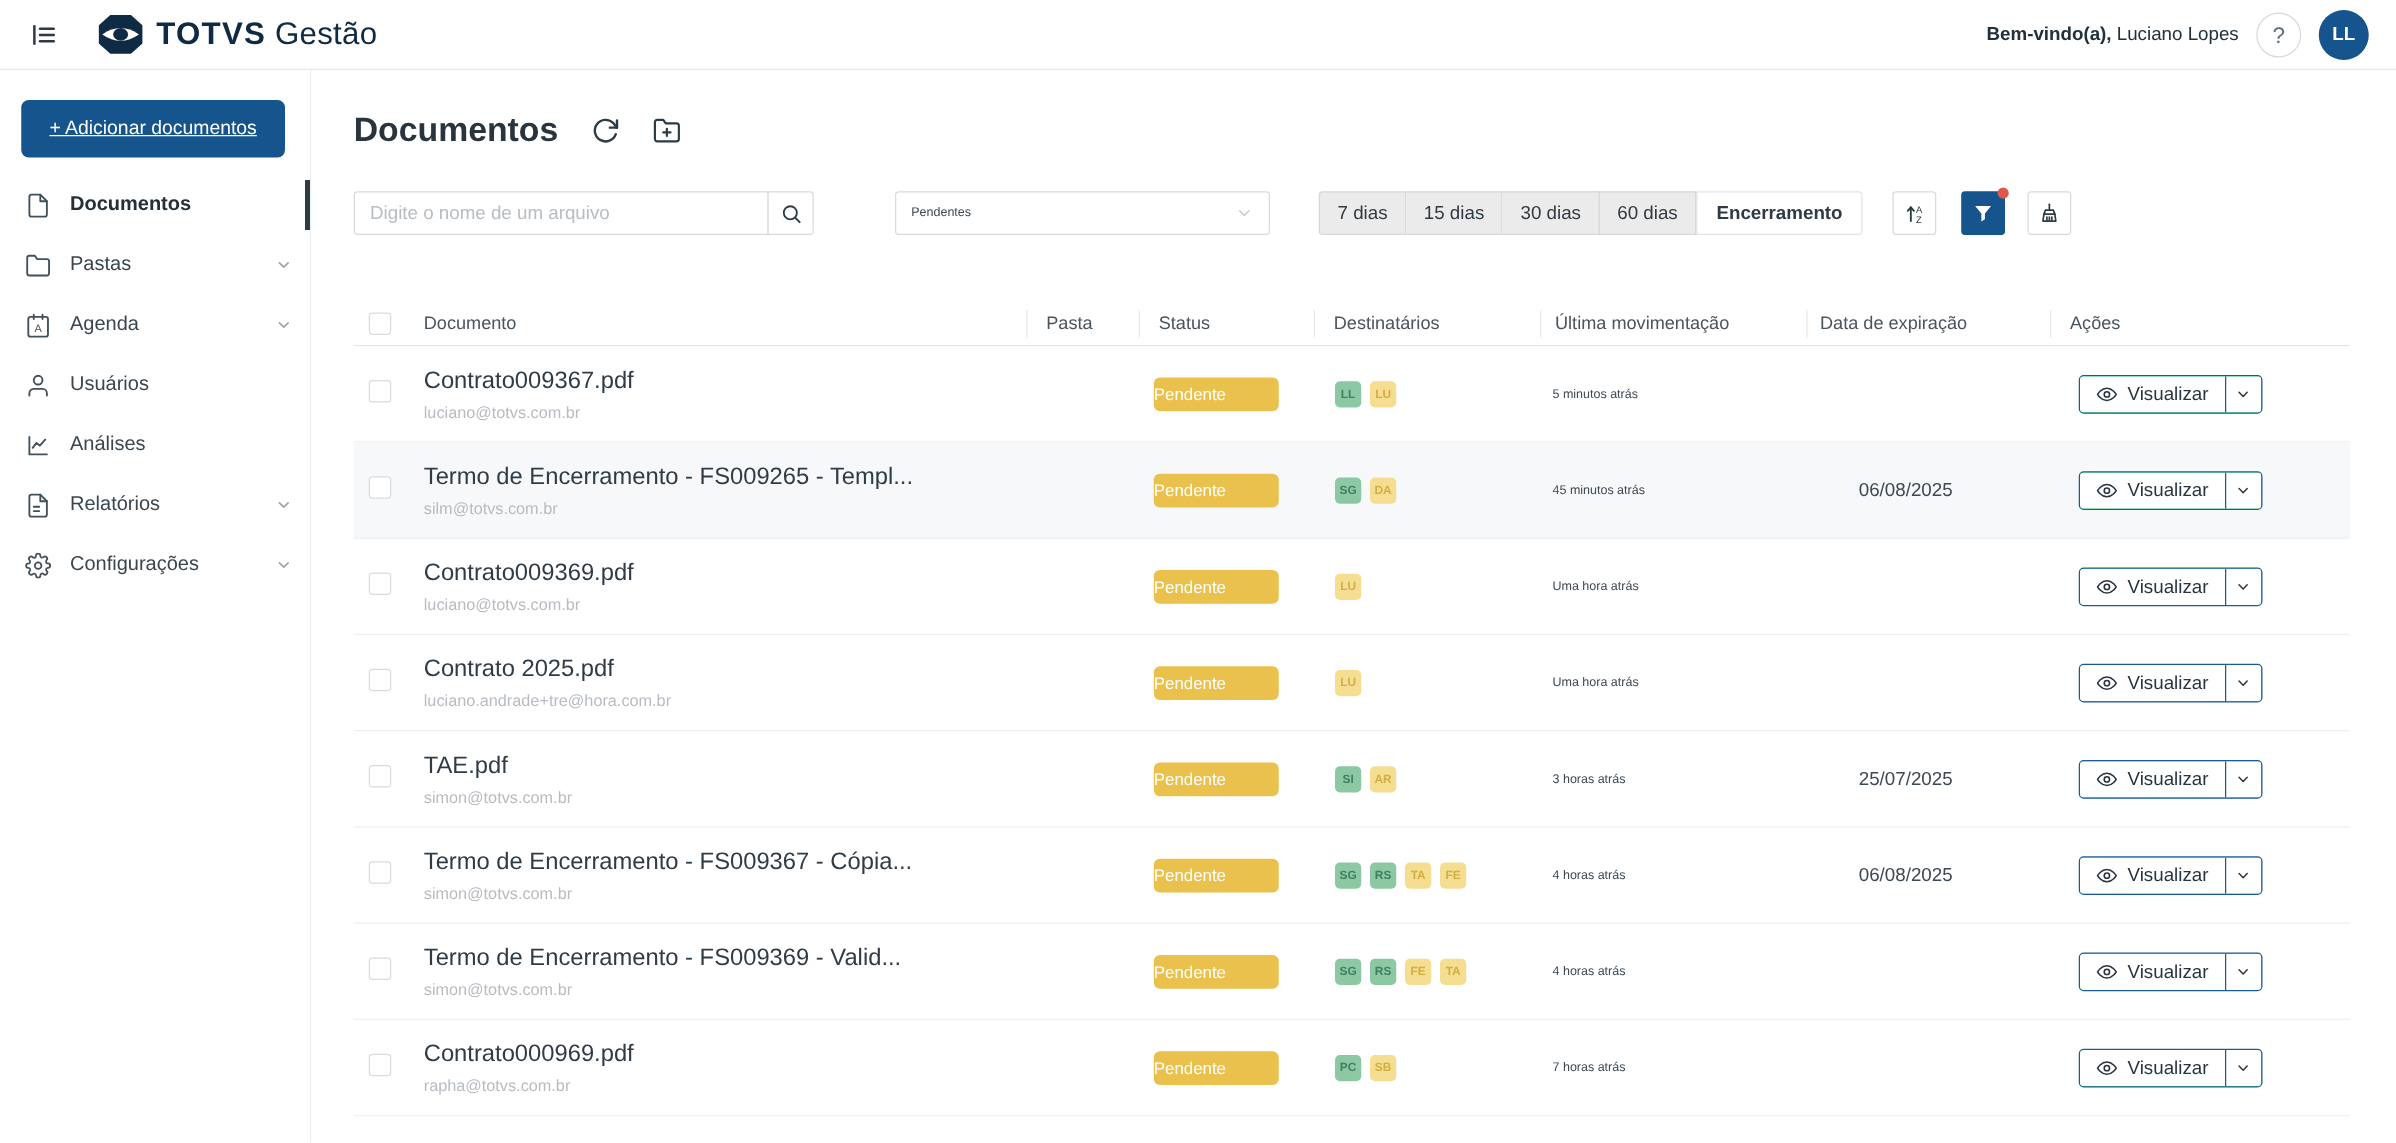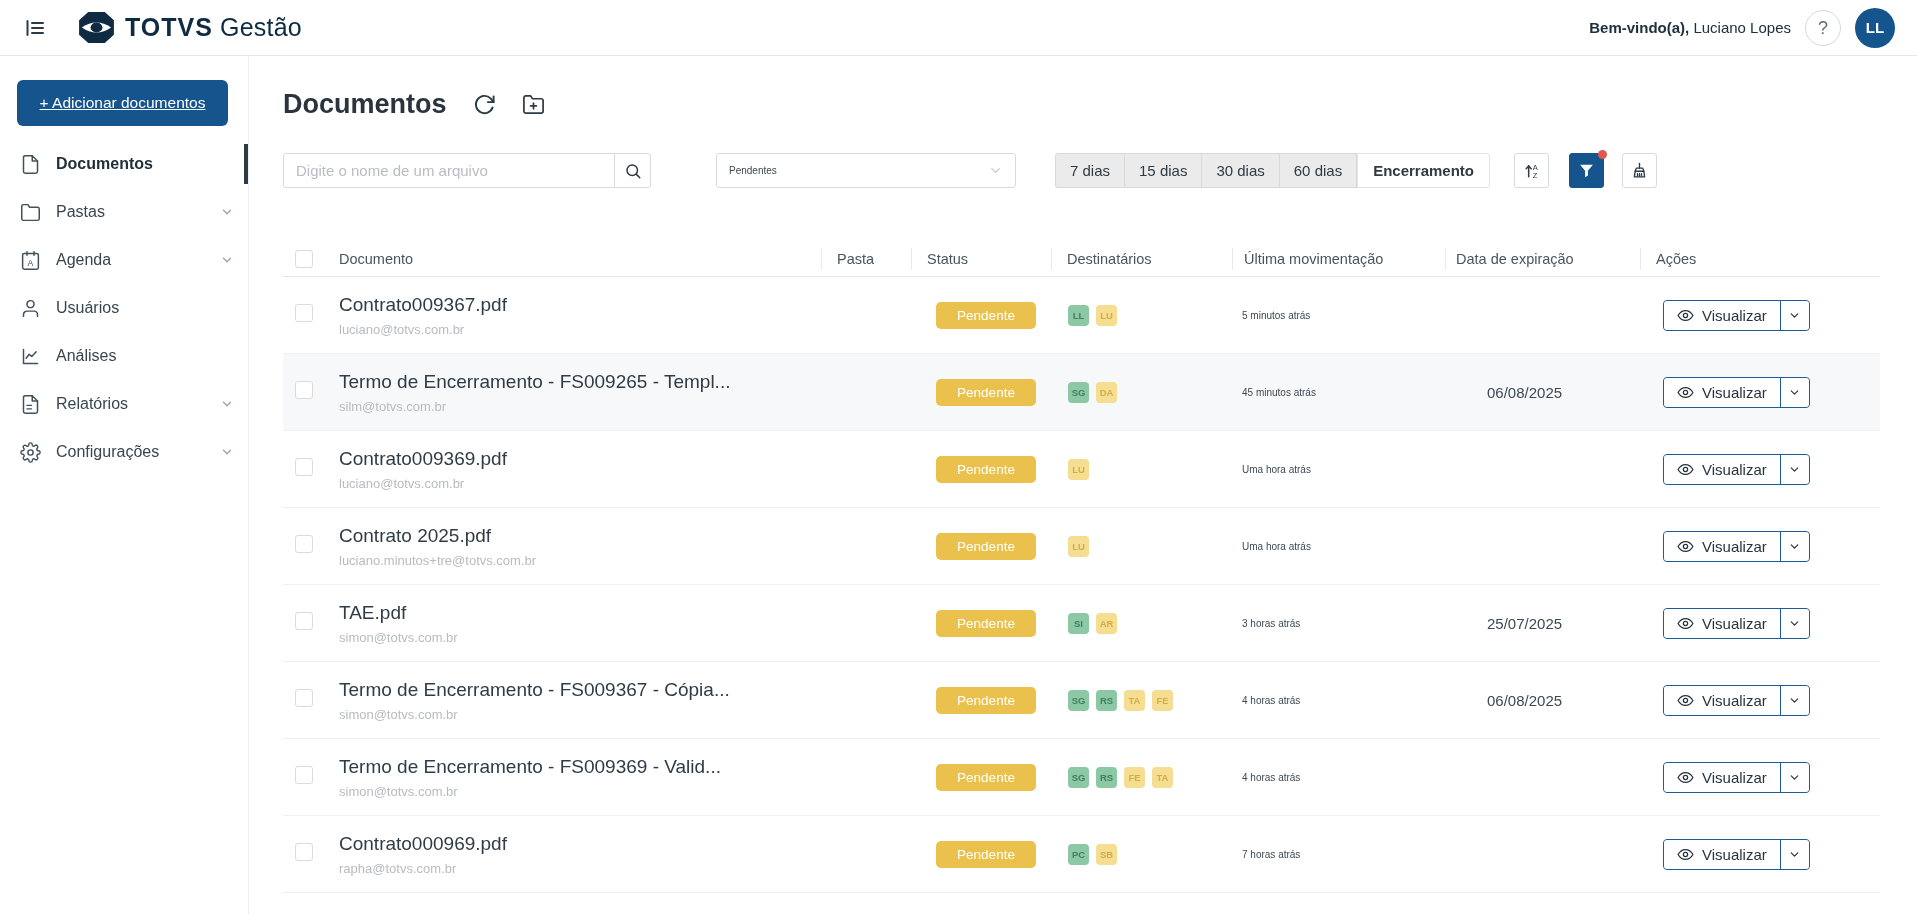--- a/index.html
+++ b/index.html
@@ -83,22 +83,22 @@
   .thead .hcell.no-sep { padding-left:0; }
   .thead .sep { border-left:1px solid #e7e9ea; }
   .thead .h-ultima { padding-left:11px; }
   .thead .h-data { padding-left:10px; }
   .checkbox { width:18px; height:18px; border:1.5px solid #d8dcdf; border-radius:3px; background:#fff;
     display:inline-block; margin-left:12px; cursor:pointer; }
   .trow { height:77px; border-bottom:1px solid #eef0f1; }
   .trow.hl { background:#f7f8f9; }
   .doc-name { font-size:19px; color:#2f3c47; margin-bottom:6px; white-space:nowrap; }
   .doc-email { font-size:13px; color:#b6bcc2; }
-  .badge { display:inline-block; width:100px; height:27px; line-height:27px; margin-left:25px;
-    background:#eac14d; border-radius:5px; color:#fff; font-size:13.5px; text-align:center; }
+  .badge { display:inline-block; width:100px; height:27px; line-height:27px; margin-left:12px;
+    background:#eac14d; border-radius:5px; color:#fff; font-size:13.5px; text-align:left; }
   .chips { padding-left:17px; display:flex; gap:7px; }
   .chip { width:21px; height:21px; border-radius:4px; font-size:9.5px; font-weight:700;
     display:flex; align-items:center; justify-content:center; }
   .chip.green { background:#8dc8a4; color:#3d8161; }
   .chip.yellow { background:#f5dd92; color:#d2af43; }
   .cell.time { padding-left:10px; font-size:10px; color:#3d4954; }
   .cell.date { padding-left:42px; font-size:15px; color:#3d4954; }
   .cell.actions { padding-left:23px; }
   .split-btn { display:inline-flex; height:31px; border:1px solid #1d5b97; border-radius:4px;
     background:#22c55e; overflow:hidden; }
@@ -433,21 +433,21 @@
                 </svg>
         </button>
       </div>
     </div>
   </div>
 
   <div class="trow">
     <div class="cell"><span class="checkbox"></span></div>
     <div class="cell">
       <div class="doc-name">Contrato 2025.pdf</div>
-      <div class="doc-email">luciano.minutos+tre@totvs.com.br</div>
+      <div class="doc-email">luciano.andrade+tre@hora.com.br</div>
     </div>
     <div class="cell"></div>
     <div class="cell"><span class="badge">Pendente</span></div>
     <div class="cell chips">
             <span class="chip yellow">LU</span>
           </div>
     <div class="cell time">Uma hora atrás</div>
     <div class="cell date"></div>
     <div class="cell actions">
       <div class="split-btn">

